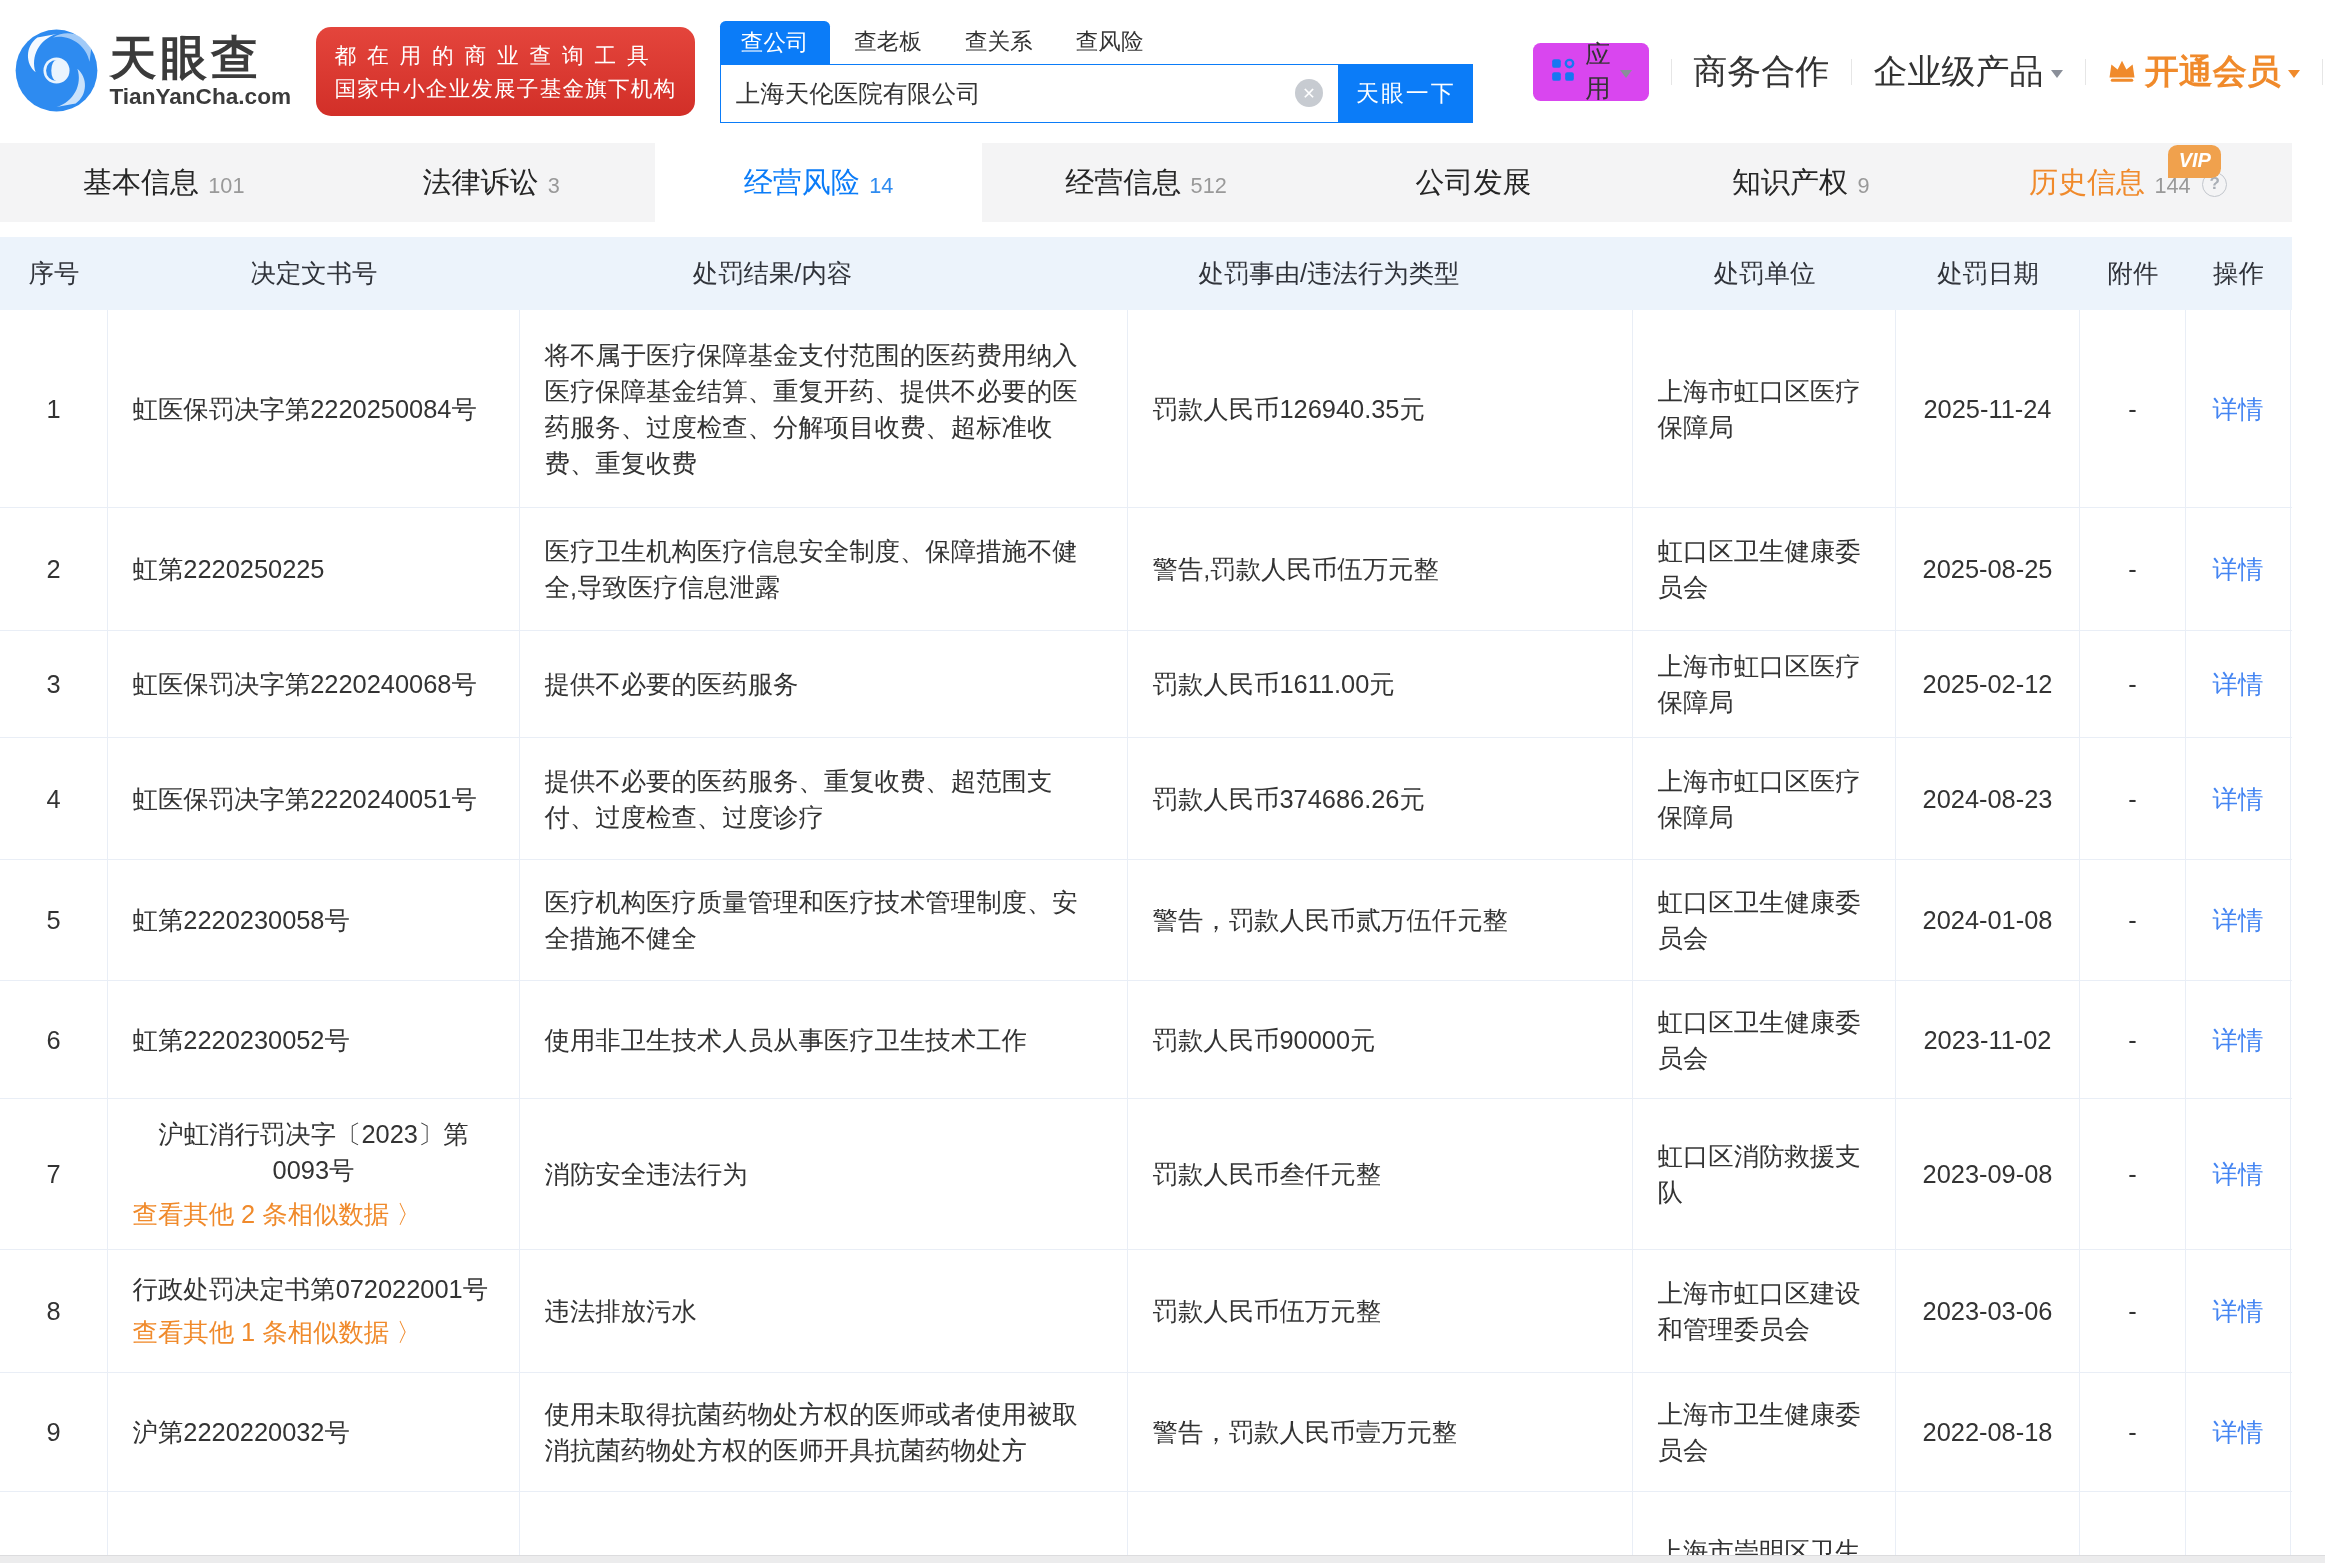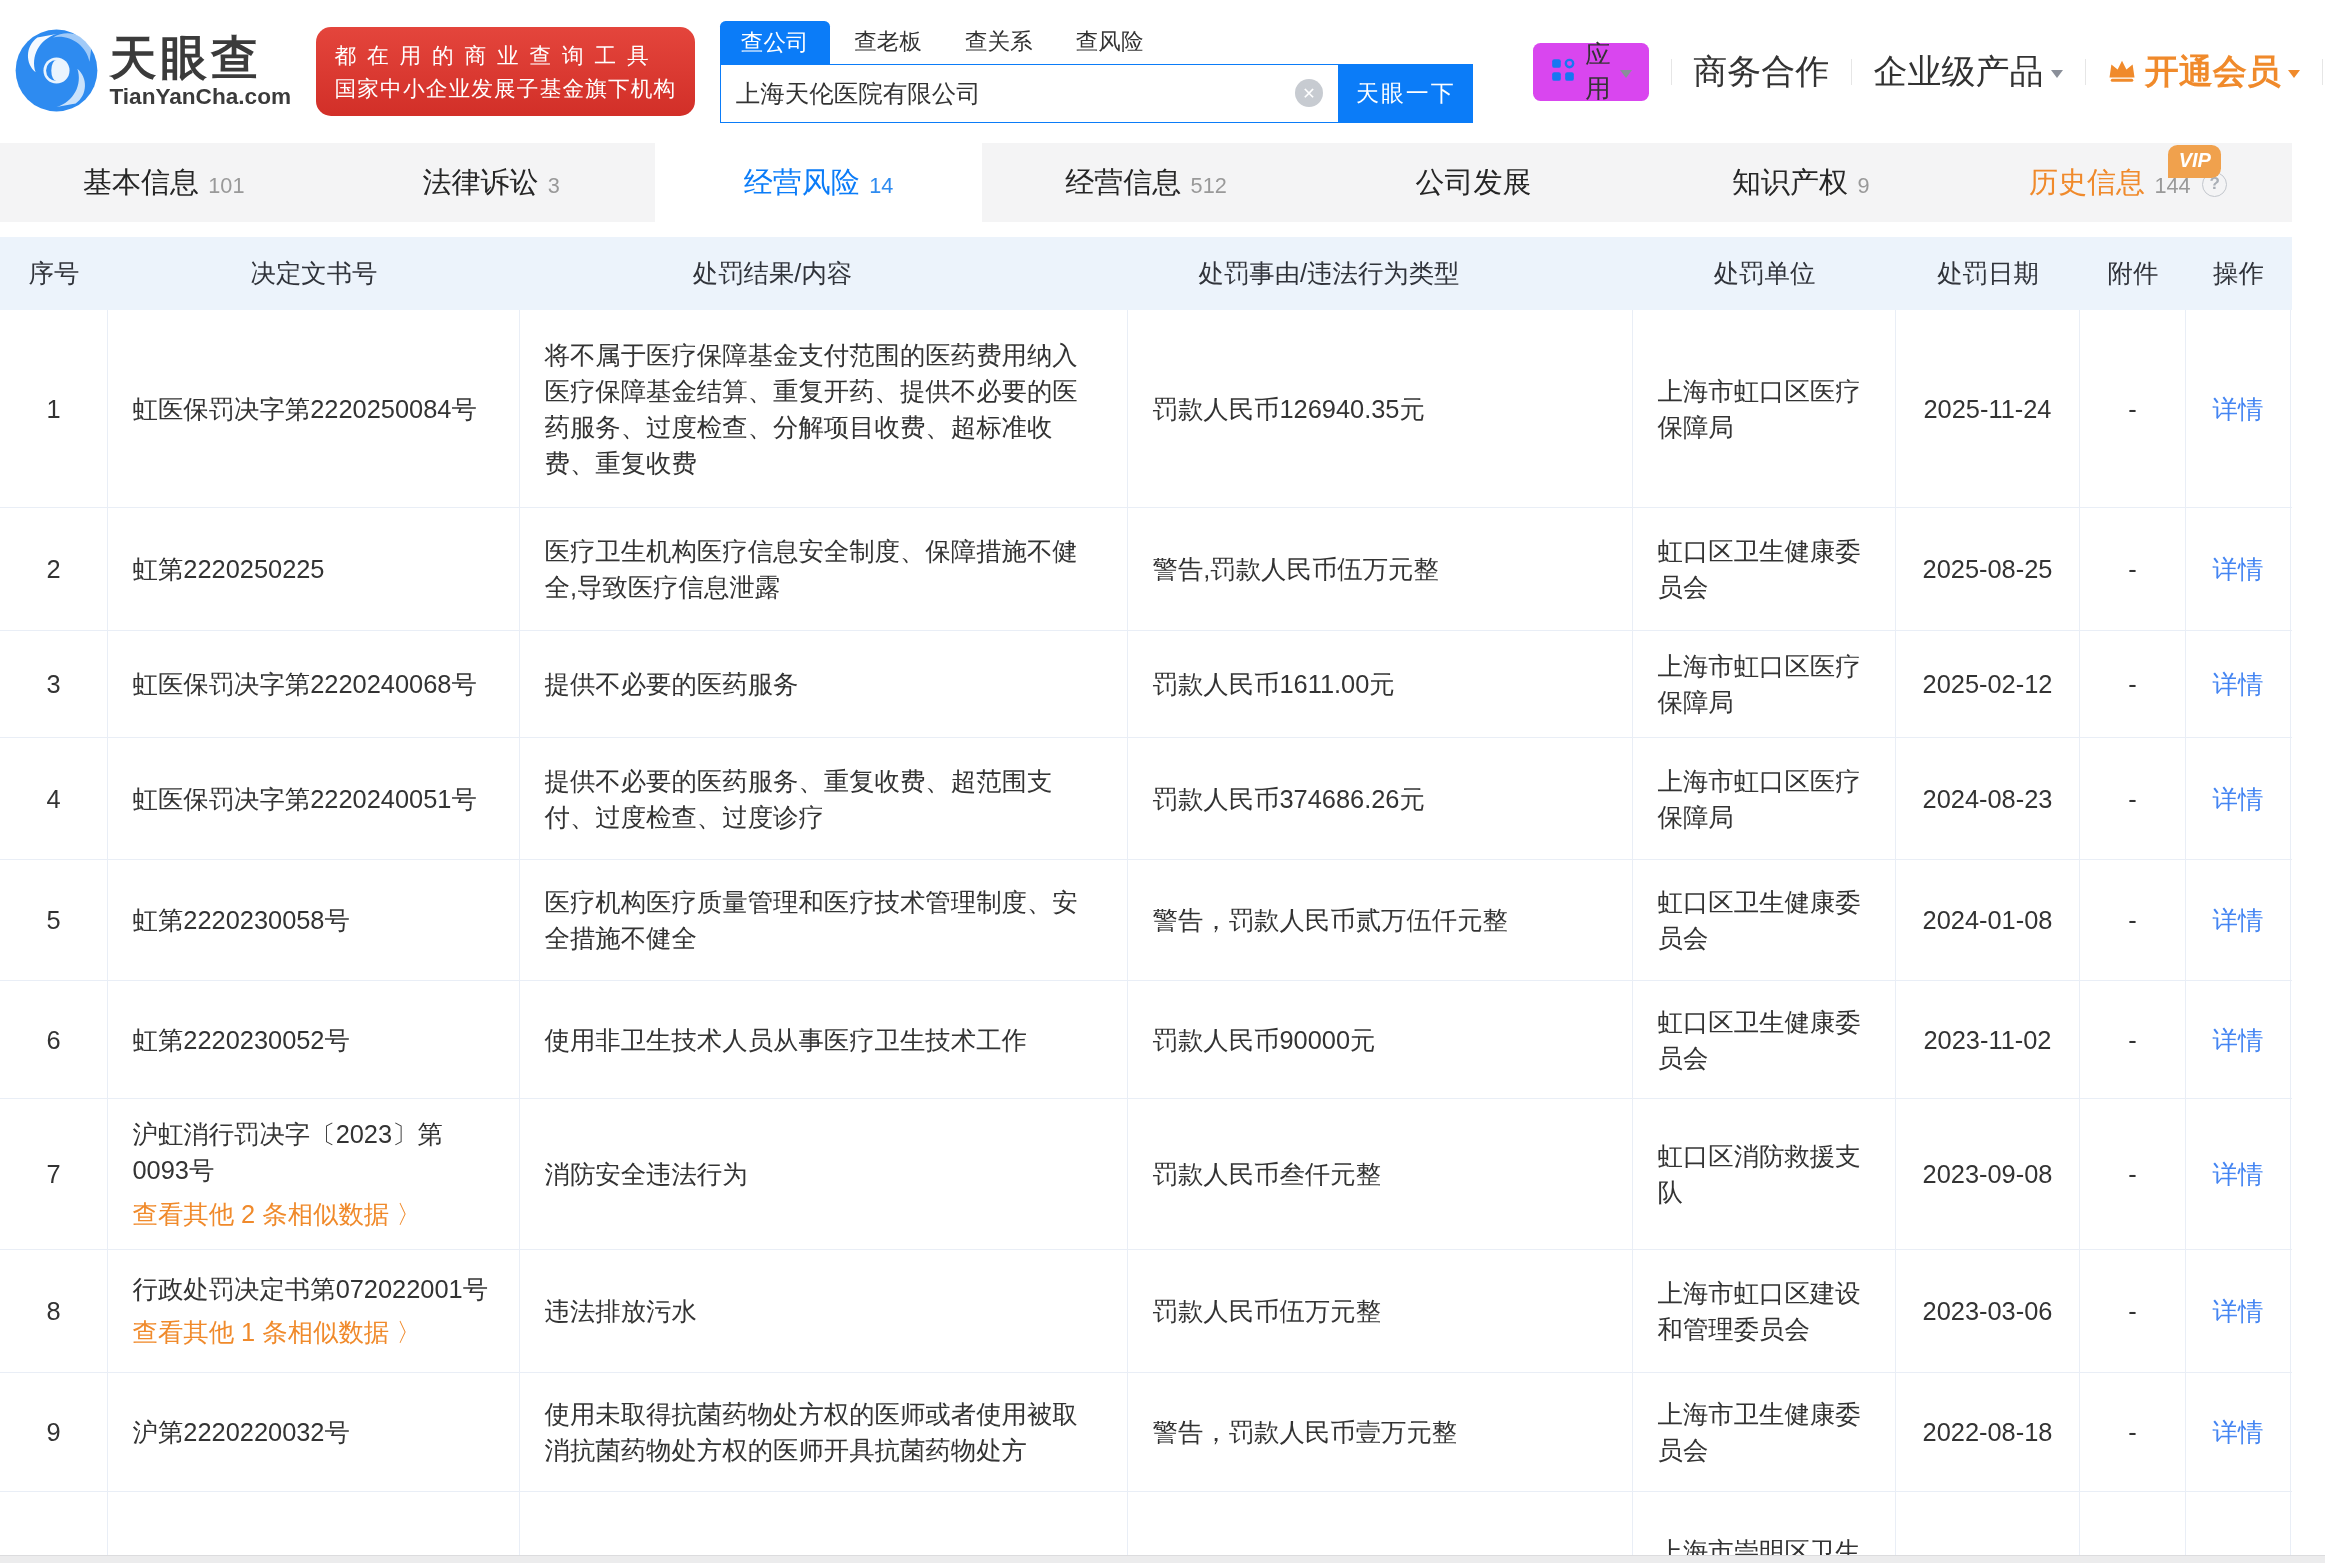--- a/index.html
+++ b/index.html
@@ -45,21 +45,21 @@
   .tab.active{background:#fff;color:#0B7CF8;font-weight:500;}
   .tab.active .tab-count{color:#2E8BF0;}
   .tab.history{color:#F08A2B;}
   .vip-badge{position:absolute;top:1.9px;left:calc(50% + 40px);background:#F0A14D;color:#fff;font-style:italic;font-weight:700;font-size:20px;line-height:1;padding:5.6px 10.4px 7.5px;border-radius:9.4px 9.4px 9.4px 0;}
   .help-icon{width:25.4px;height:25.4px;min-width:25.4px;border:1.9px solid #C2C6CC;border-radius:50%;color:#A9AEB5;font-size:17px;font-weight:700;display:flex;align-items:center;justify-content:center;margin-left:1.9px;margin-top:3.8px;}
 
   
   .table{width:2292px;margin-top:15px;}
   .thead{display:flex;height:73px;background:#ECF3FB;}
   .hcell{display:flex;align-items:center;justify-content:center;font-size:25.4px;color:#30333A;}
-  .c0{width:108px;}.c1{width:412px;}.c2{width:608px;}.c3{width:505px;}.c4{width:263px;}.c5{width:184px;}.c6{width:106px;}.c7{width:105px;}
+  .c0{width:108px;}.c1{width:412px;text-align:center;}.c2{width:608px;}.c3{width:505px;}.c4{width:263px;}.c5{width:184px;}.c6{width:106px;}.c7{width:105px;}
   .trow{display:flex;border-bottom:0.9px solid #E9EEF6;}
   .cell{display:flex;align-items:center;font-size:25.4px;line-height:36px;color:#333;padding:17px 24.5px;border-right:0.9px solid #E9EEF6;}
   .cell.center{justify-content:center;padding:17px 5.6px;text-align:center;}
   .cell.c1{flex-direction:column;align-items:flex-start;justify-content:center;gap:7.5px;}
   .similar{color:#F08A2B;cursor:pointer;}
   .action-link{color:#4485F2;cursor:pointer;}
   .trow:nth-child(1){min-height:198px;}
   .trow:nth-child(2){min-height:123px;}
   .trow:nth-child(3){min-height:107px;}
   .trow:nth-child(4){min-height:122px;}

